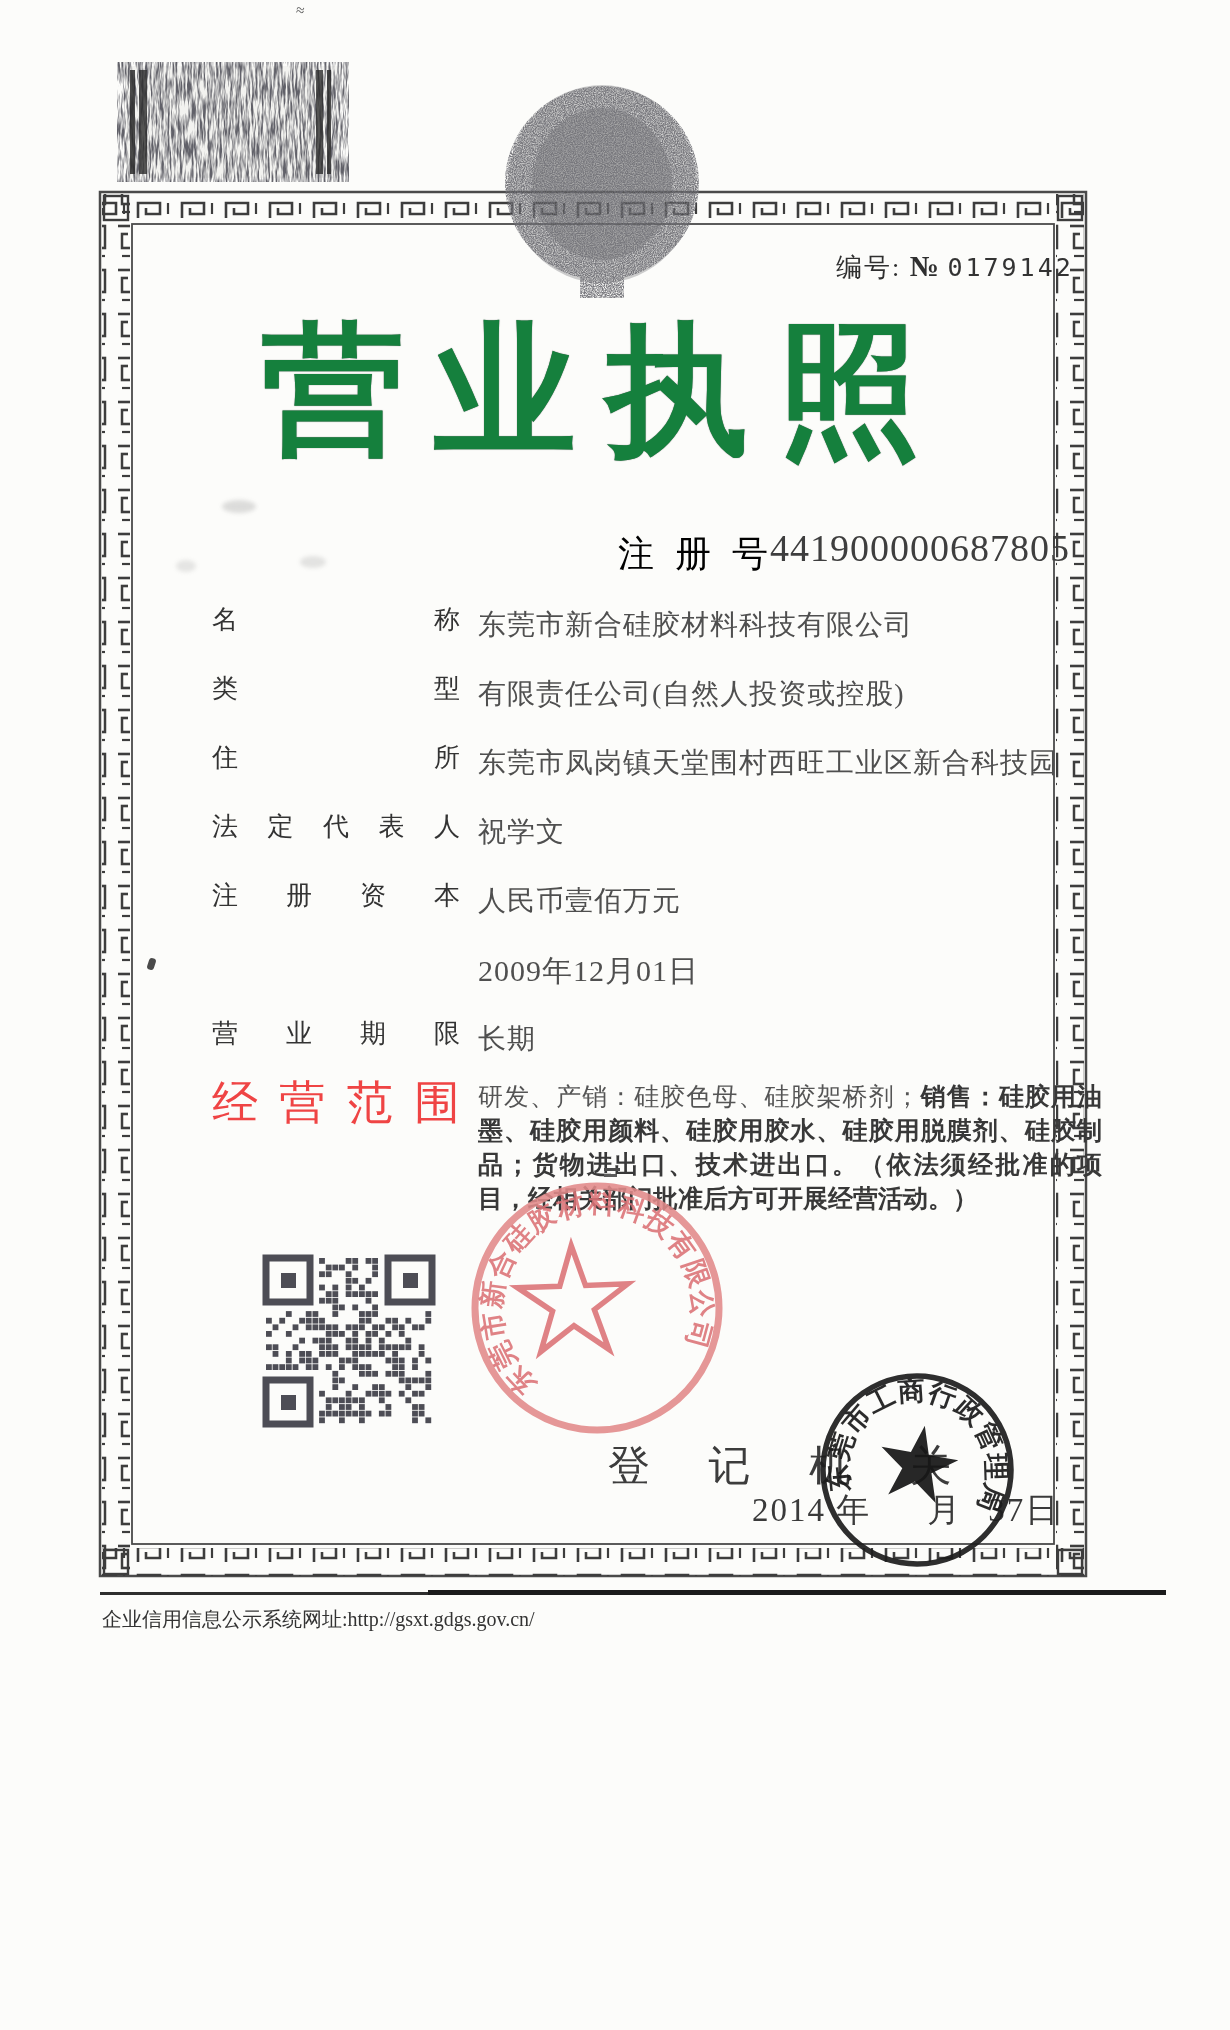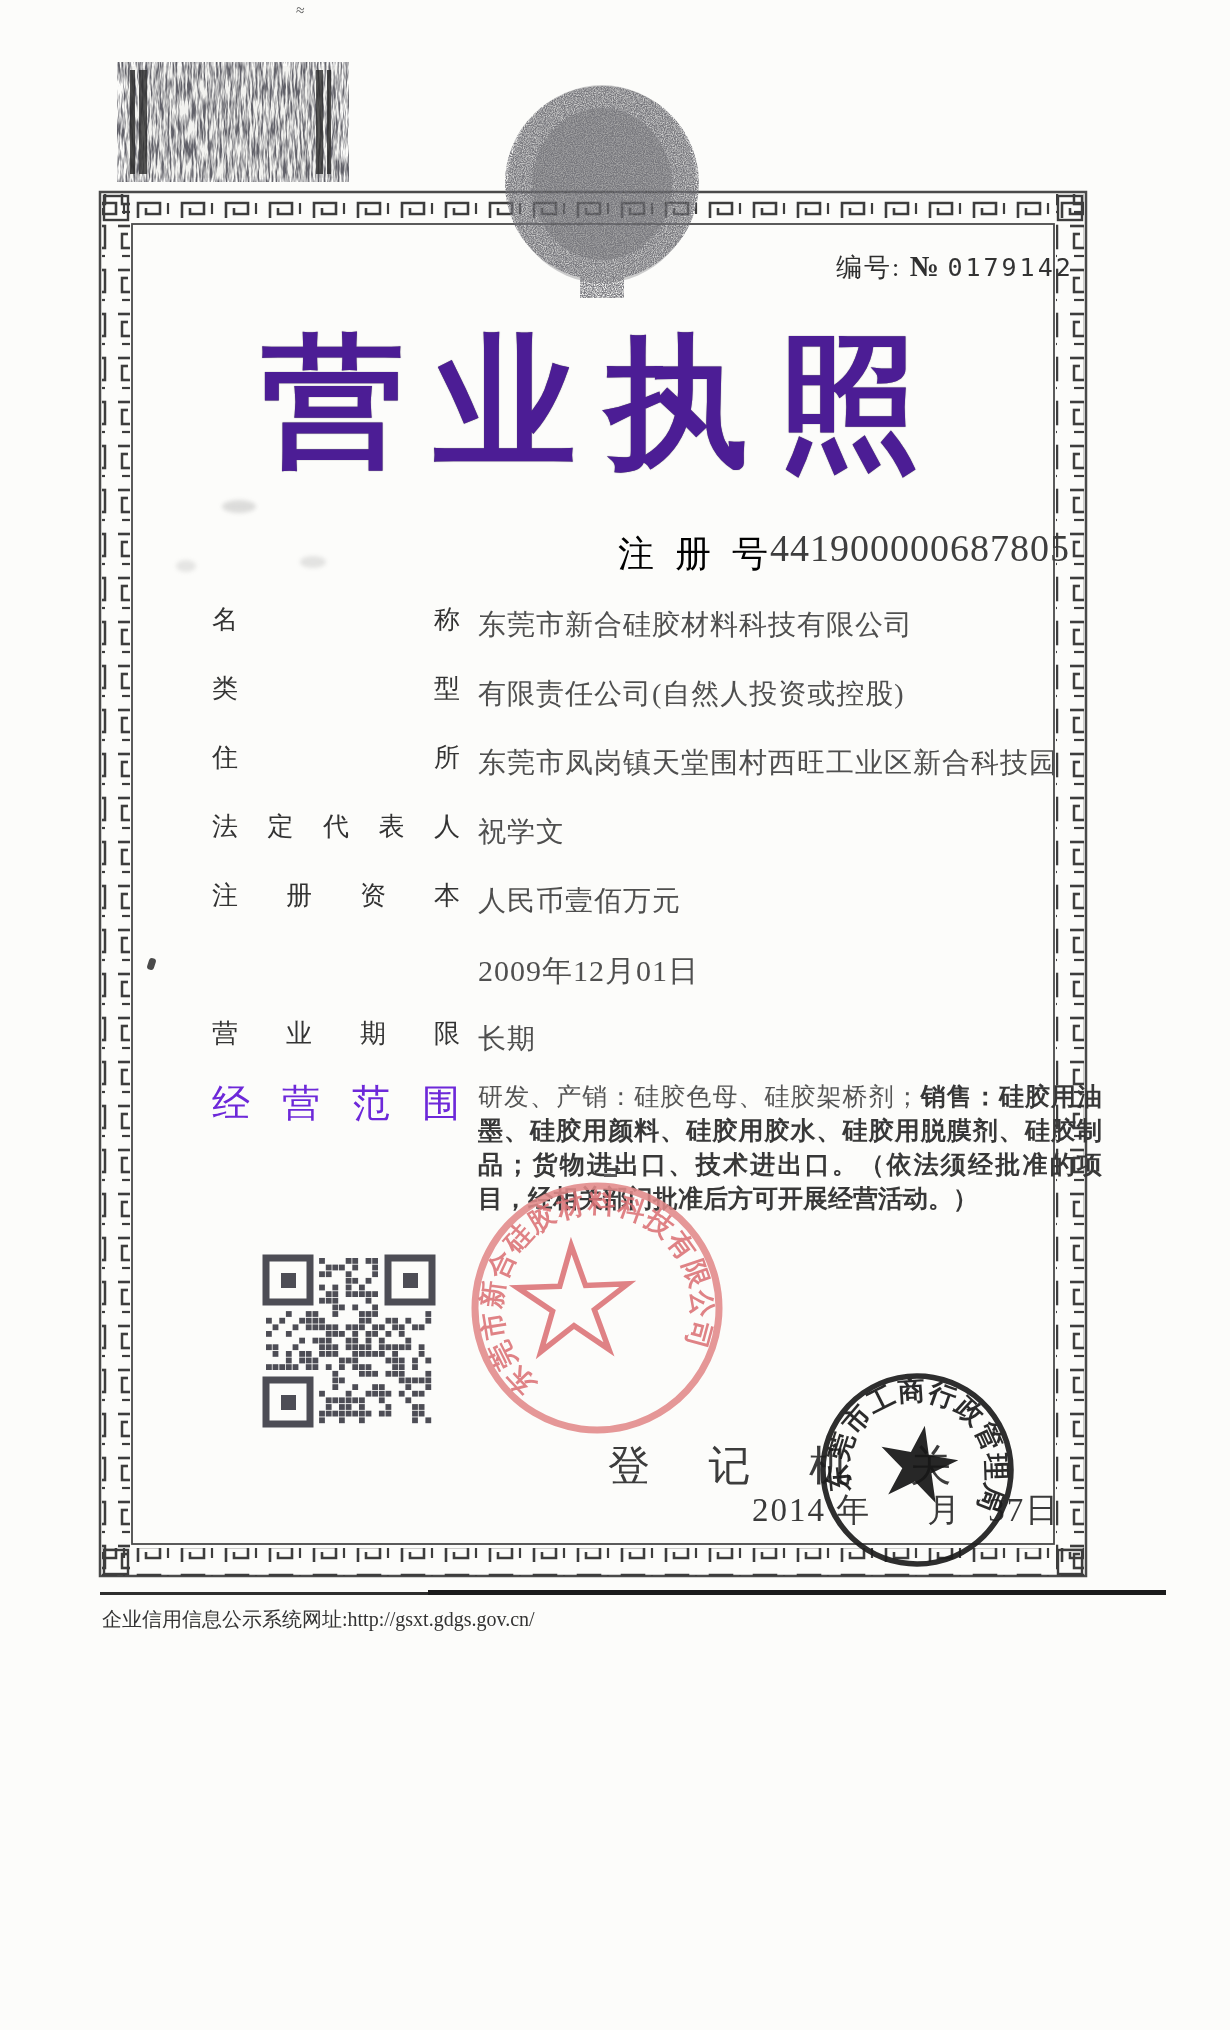--- a/index.html
+++ b/index.html
@@ -4,35 +4,35 @@
 <style>
   html,body{margin:0;padding:0;background:#ffffff;}
   #page{position:relative;width:1230px;height:2030px;background:#fcfcfa;overflow:hidden;
         font-family:"Liberation Serif",serif;color:#3a3a3a;}
   .abs{position:absolute;}
   
   #serial{left:836px;top:250px;font-size:26px;color:#2f2f2f;letter-spacing:2px;white-space:nowrap;}
   #serial .sym{font-weight:bold;font-size:29px;letter-spacing:0;}
   #serial .num{font-family:"DejaVu Sans Mono",monospace;font-size:25px;letter-spacing:3px;color:#333;margin-top:41px;}
   
-  #doc-title{left:262px;top:308px;width:700px;font-family:"Liberation Sans",sans-serif;
-             font-weight:900;font-size:142px;letter-spacing:30px;color:#4c1d95;white-space:nowrap;
+  #doc-title{left:262px;top:296px;width:700px;font-family:"Liberation Sans",sans-serif;
+             font-weight:900;font-size:142px;letter-spacing:30px;color:#15803d;white-space:nowrap;
              text-shadow:0 0 1px #555;}
   
   #regno-label{left:618px;top:530px;font-size:36px;letter-spacing:6px;color:#000000;white-space:nowrap;}
   #regno-value{left:770px;top:526px;font-size:38px;color:#3e3e3e;letter-spacing:1px;white-space:nowrap;}
   
   .frow{position:absolute;left:0;top:0;width:1230px;height:52px;}
   .flabel{position:absolute;left:212px;width:248px;font-size:26px;color:#333;
           text-align:justify;text-align-last:justify;white-space:normal;line-height:44px;}
   .fvalue{position:absolute;left:478px;top:8px;font-size:28px;color:#4f4f4f;letter-spacing:1px;white-space:nowrap;}
   .r1{top:598px}.r2{top:667px}.r3{top:736px}.r4{top:805px}.r5{top:874px}.r6{top:943px}.r7{top:1012px}
   .r6 .fvalue{font-size:30px;}
   
-  #scope-label{left:212px;top:1081px;width:248px;font-size:38px;color:#6d28d9;
+  #scope-label{left:212px;top:1081px;width:248px;font-size:46px;color:#ef4444;
                text-align:justify;text-align-last:justify;line-height:44px;}
   #scope-text{left:478px;top:1080px;width:624px;font-size:25px;line-height:34px;color:#555;text-align:justify;}
   #scope-text .p2{color:#383838;font-weight:bold;}
   .scope-smudge{left:604px;top:1168px;width:16px;height:3px;background:#4a4a4a;}
   .scope-smudge2{left:604px;top:1174px;width:13px;height:3px;background:#5a5a5a;}
   
   #registry-label{left:608px;top:1438px;font-size:42px;letter-spacing:24px;color:#3c3c3c;white-space:nowrap;}
   #date-line{left:752px;top:1488px;font-size:33px;color:#3a3a3a;white-space:nowrap;letter-spacing:2px;}
   #date-line .gap1{display:inline-block;width:56px;}
   #date-line .gap2{display:inline-block;width:26px;}

